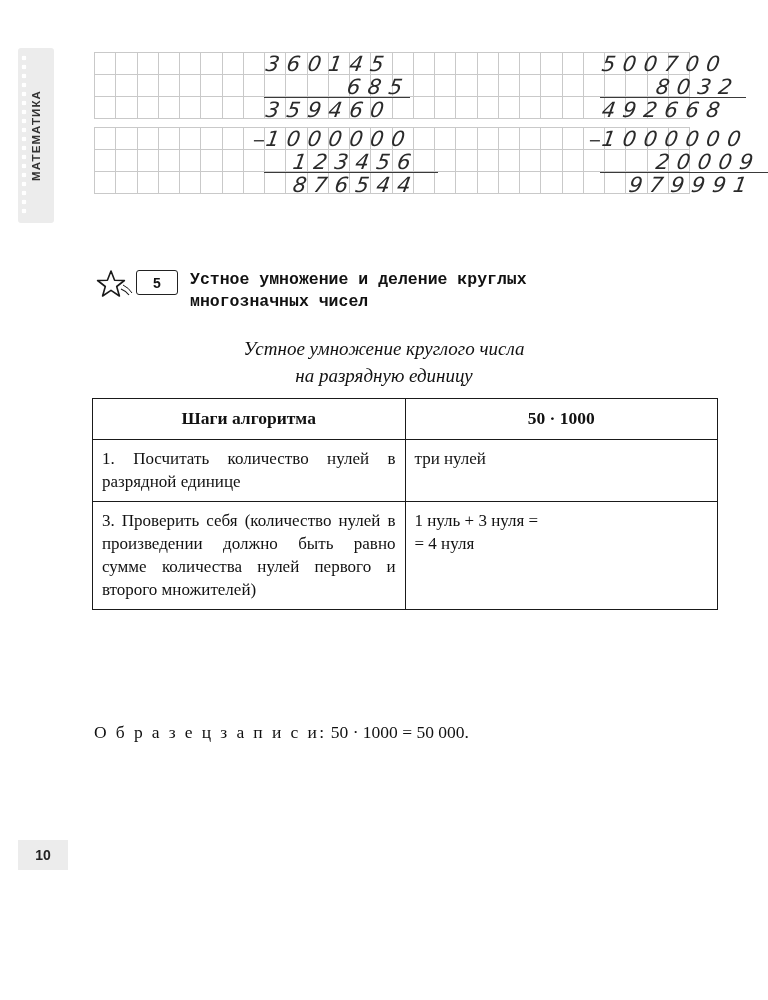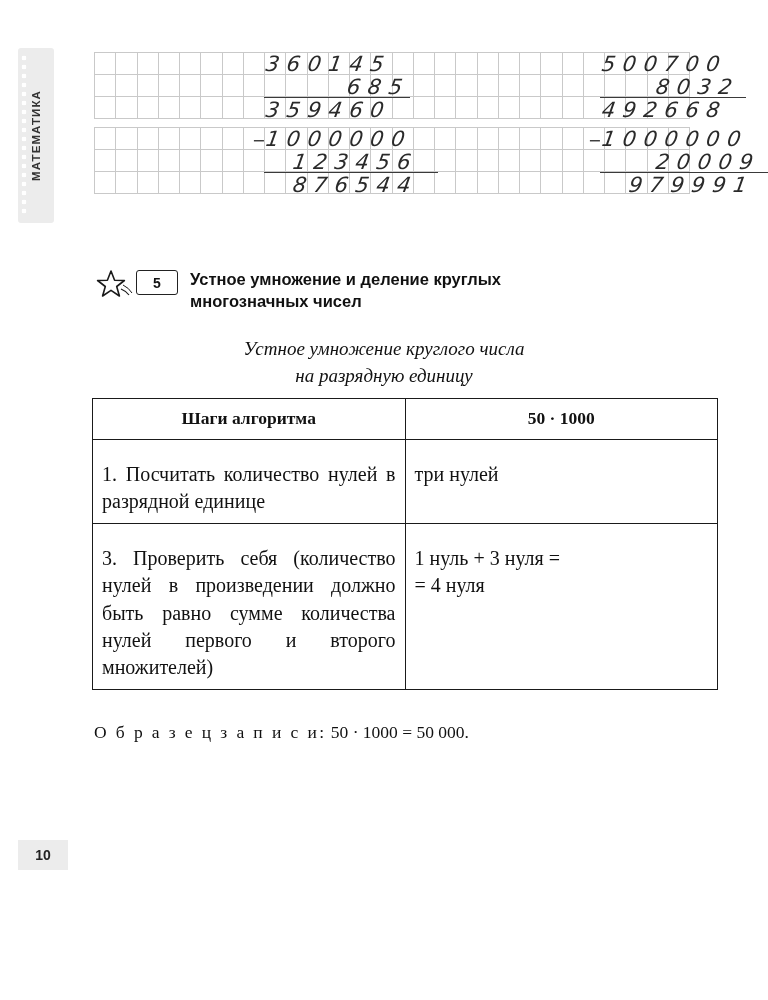--- a/index.html
+++ b/index.html
@@ -135,21 +135,21 @@
     border-radius: 3px;
     display: flex;
     align-items: center;
     justify-content: center;
     font-family: "Liberation Sans", sans-serif;
     font-size: 14px;
     font-weight: bold;
     padding: 0 6px;
   }
   .section-title {
-    font-family: Liberation Sans, sans-serif;
+    font-family: Liberation Mono, monospace;
     font-size: 16.5px;
     font-weight: bold;
     line-height: 1.32;
     max-width: 430px;
     margin-top: 3px;
   }
 
   .subtitle {
     position: absolute;
     left: 84px;
@@ -170,23 +170,23 @@
     width: 626px;
   }
   table.algo {
     border-collapse: collapse;
     width: 626px;
     table-layout: fixed;
   }
   table.algo td, table.algo th {
     border: 1.5px solid #1a1a1a;
     vertical-align: top;
-    padding: 21px 9px 8px 9px;
+    padding: 7px 9px 8px 9px;
     font-family: "Liberation Serif", serif;
-    font-size: 20px;
+    font-size: 17px;
     line-height: 1.36;
   }
   table.algo th {
     text-align: center;
     font-weight: bold;
     font-size: 17.5px;
     padding: 8px 6px;
   }
   td.step {
     text-align: justify;

